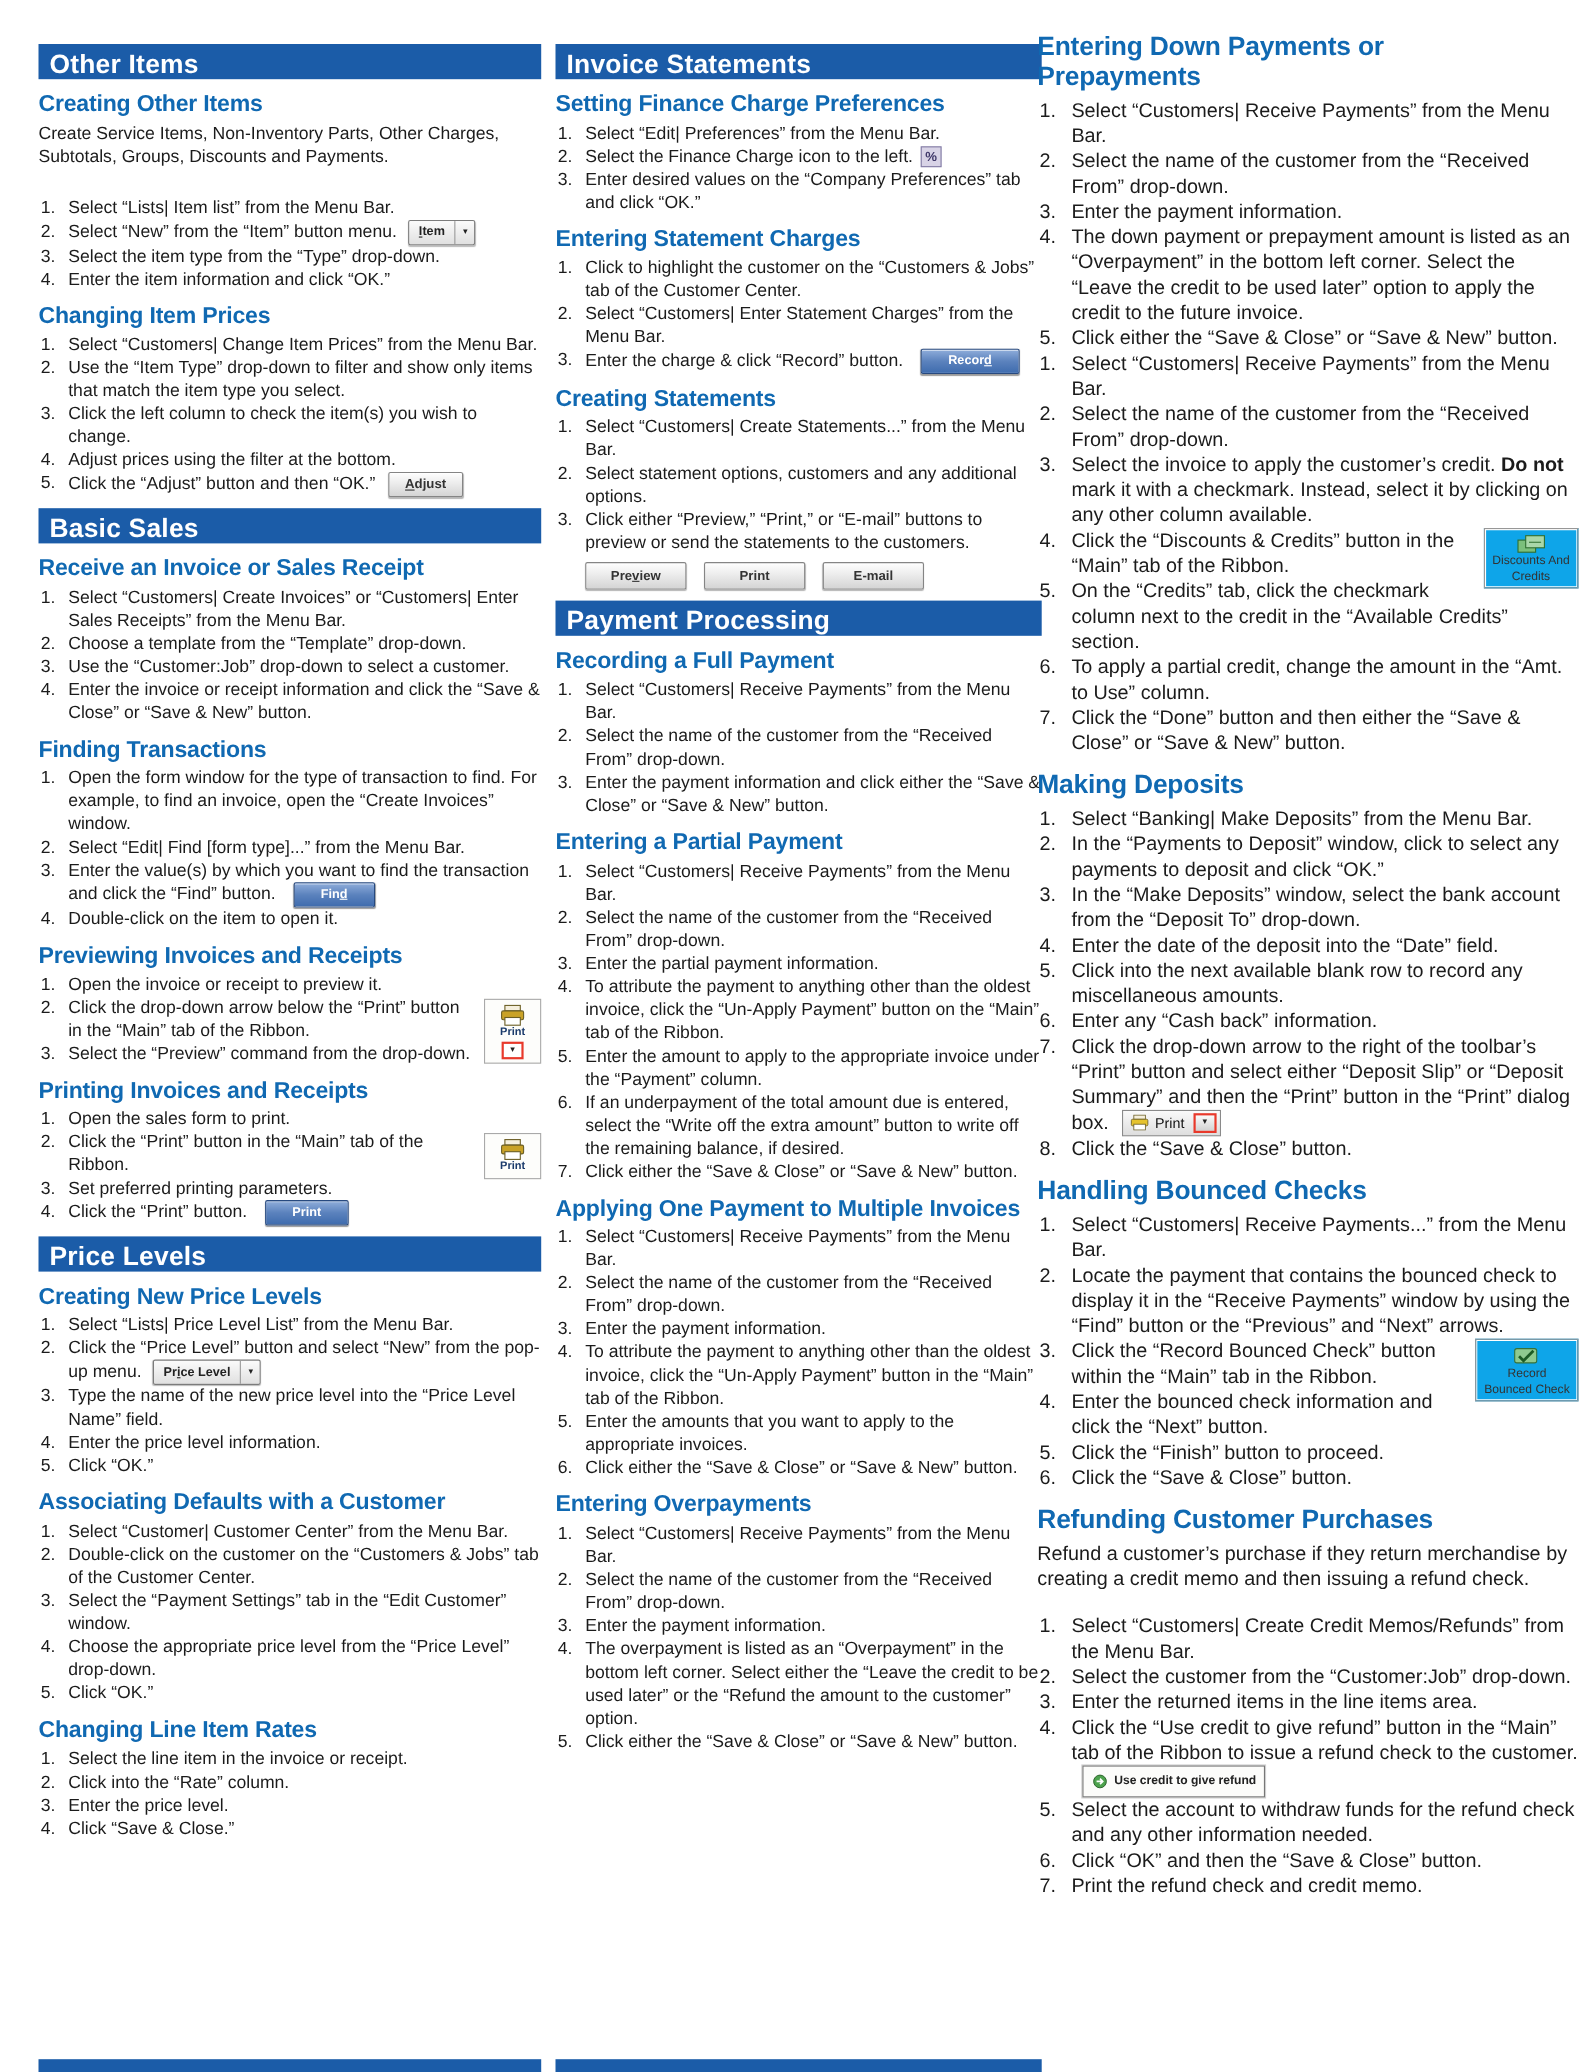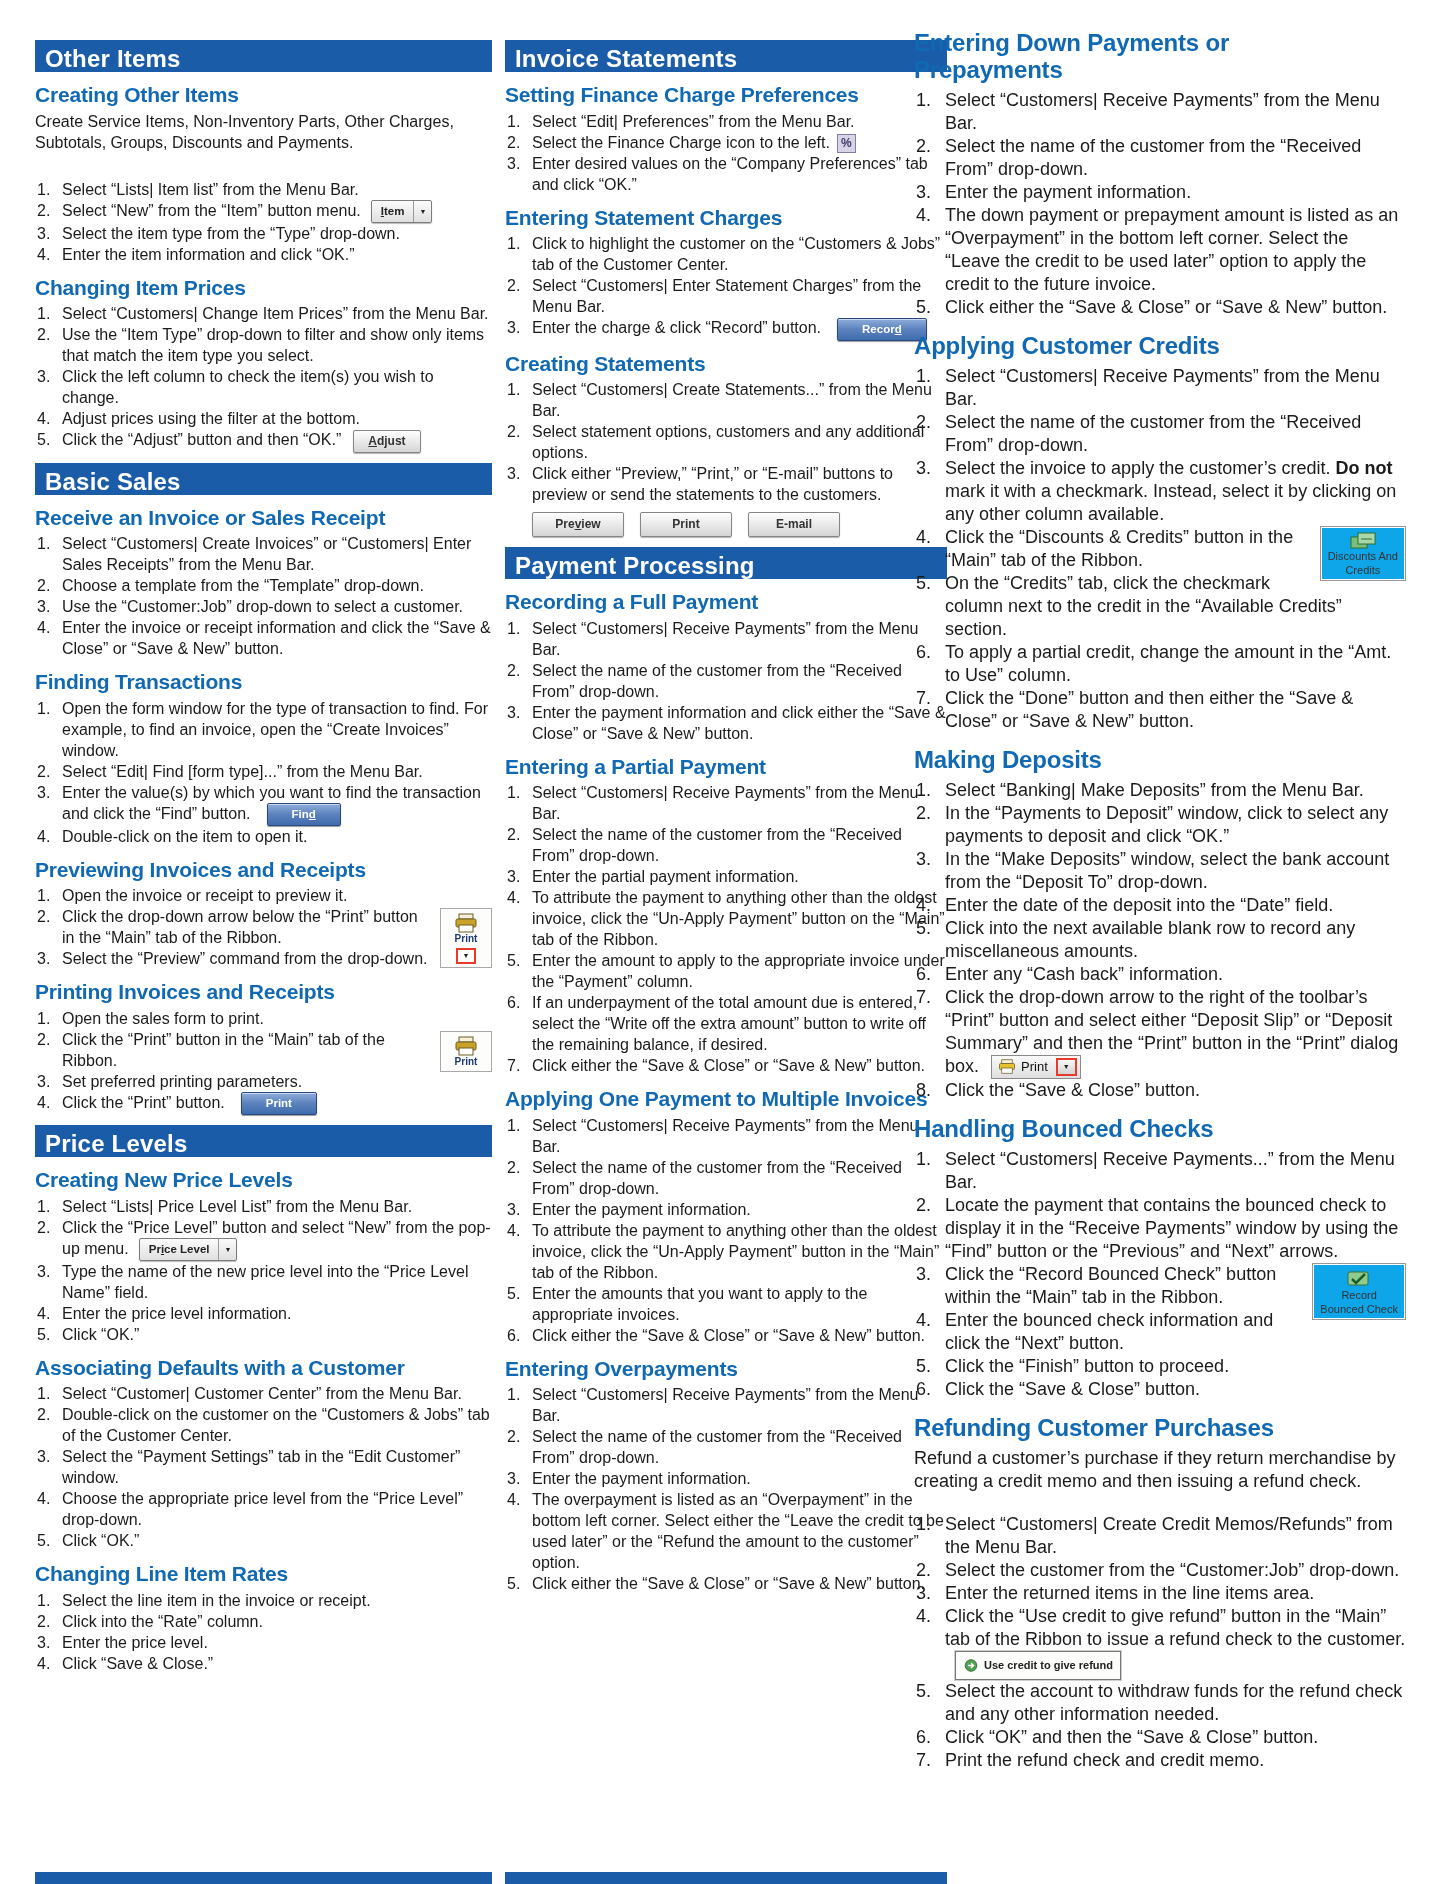--- a/index.html
+++ b/index.html
@@ -2,21 +2,21 @@
 <html><head>
 <meta charset="utf-8">
 <style>
   :root{ --bar:#1b5ca8; --hd:#1069b2; --txt:#1b1b1b; }
   html,body{margin:0;padding:0;}
   body{width:1445px;height:1884px;position:relative;overflow:hidden;background:#fff;
        font-family:"Liberation Sans",sans-serif;color:var(--txt);}
   .col{position:absolute;}
   .c0{left:35px;top:40px;width:457px;}
   .c1{left:505px;top:40px;width:442px;}
-  .c2{left:914px;top:30px;width:492px;}
+  .c2{left:943px;top:30px;width:492px;}
   .bar{background:var(--bar);color:#fff;font-weight:bold;font-size:24px;height:32px;
        line-height:38px;padding-left:10px;margin:10px 0 8px;letter-spacing:0.2px;}
   .col > .bar:first-child{margin-top:0;}
   h2{color:var(--hd);font-size:21px;line-height:1.12;font-weight:bold;margin:11px 0 4px;letter-spacing:-0.2px;}
   .c2 h2{font-size:24px;margin:14px 0 5px;max-width:445px;}
   .c2 > h2:first-child{margin-top:0;}
   p{margin:2px 0;}
   .c0 p,.c1 p,.c0 li,.c1 li{font-size:16px;line-height:21px;}
   .c2 p,.c2 li{font-size:18px;line-height:23px;}
   ol{list-style:none;margin:0;padding:0;}
@@ -218,21 +218,20 @@
   </div>
 <div class="col c2" id="col2">
     <h2>Entering Down Payments or Prepayments</h2>
     <ol>
       <li><span class="num">1.</span><span class="txt">Select “Customers| Receive Payments” from the Menu Bar.</span></li>
       <li><span class="num">2.</span><span class="txt">Select the name of the customer from the “Received From” drop-down.</span></li>
       <li><span class="num">3.</span><span class="txt">Enter the payment information.</span></li>
       <li><span class="num">4.</span><span class="txt">The down payment or prepayment amount is listed as an “Overpayment” in the bottom left corner. Select the “Leave the credit to be used later” option to apply the credit to the future invoice.</span></li>
       <li><span class="num">5.</span><span class="txt">Click either the “Save &amp; Close” or “Save &amp; New” button.</span></li>
     </ol>
-    <h2>Applying Customer Credits</h2>
     <ol>
       <li><span class="num">1.</span><span class="txt">Select “Customers| Receive Payments” from the Menu Bar.</span></li>
       <li><span class="num">2.</span><span class="txt">Select the name of the customer from the “Received From” drop-down.</span></li>
       <li><span class="num">3.</span><span class="txt">Select the invoice to apply the customer’s credit. <b>Do not</b> mark it with a checkmark. Instead, select it by clicking on any other column available.</span></li>
       <li><span class="w-bigbtn">
           <svg width="26" height="17" viewBox="0 0 26 17">
      <rect x="1" y="5" width="16" height="11" fill="#7bbf7b" stroke="#2f6e2f"></rect>
      <rect x="8" y="1" width="17" height="11" fill="#a9d7a9" stroke="#2f6e2f"></rect>
      <path d="M11 7 l11 0" stroke="#2f6e2f" stroke-width="1"></path>
           </svg>

